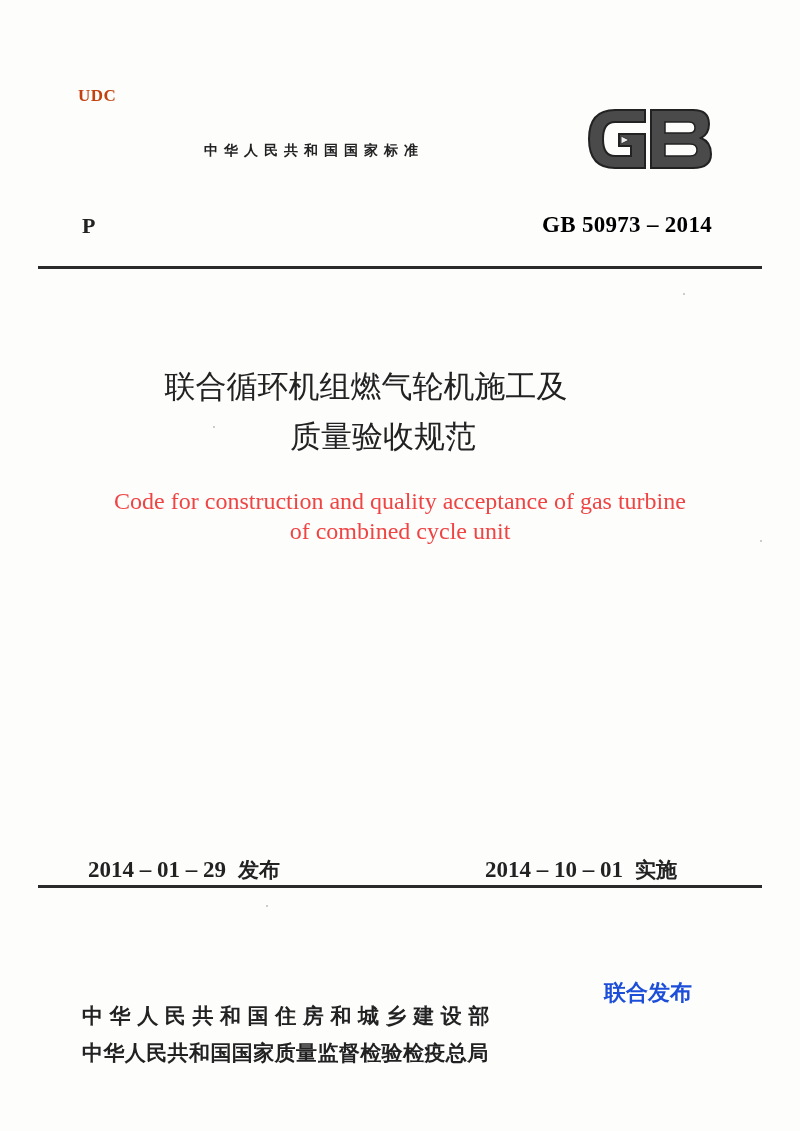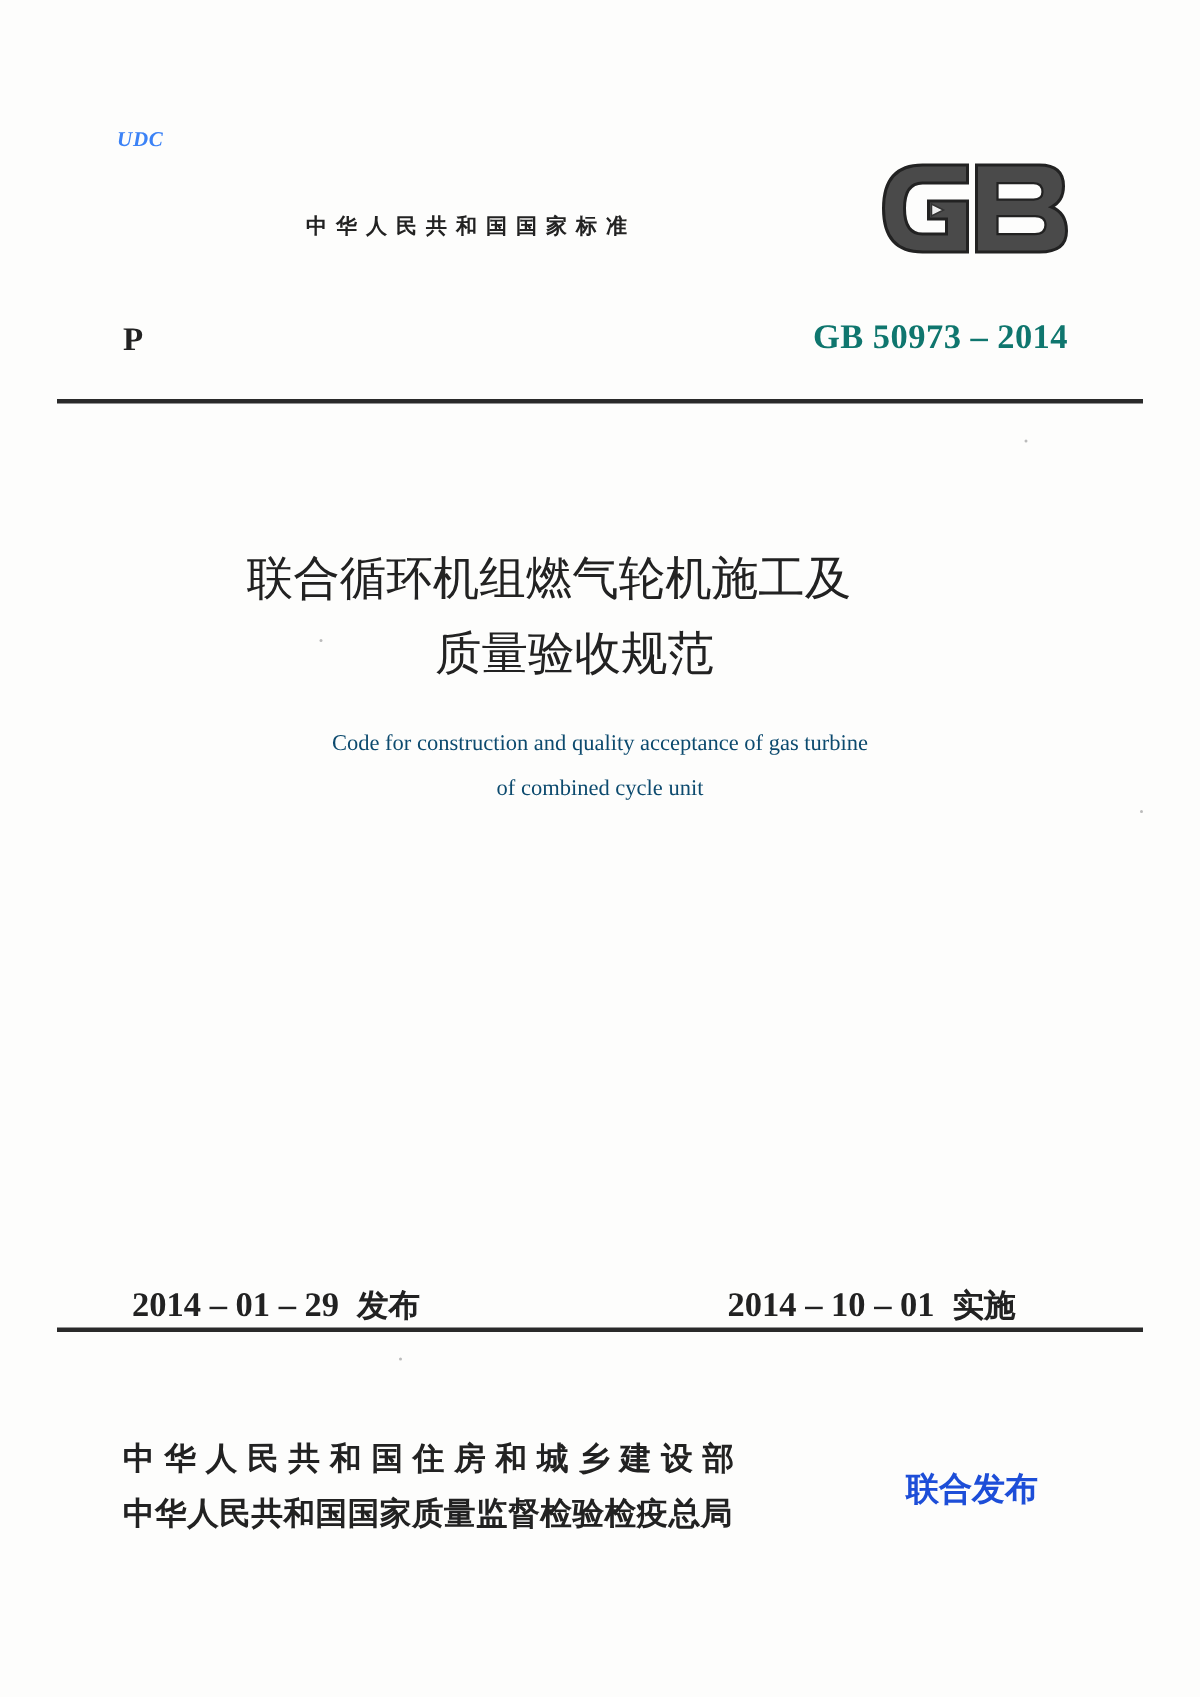--- a/index.html
+++ b/index.html
@@ -4,61 +4,61 @@
 <style>
   html, body { margin: 0; padding: 0; }
   body {
     width: 800px; height: 1131px; position: relative; overflow: hidden;
     background: #fdfdfc; color: #1f1f1f;
     font-family: "DejaVu Serif", "Liberation Serif", serif;
   }
   .abs { position: absolute; }
   .udc {
     left: 78px; top: 86px; font-family: "Liberation Serif", serif;
-    font-weight: bold; font-size: 14px; letter-spacing: 0.5px; color: #3b82f6; font-style: italic;
+    font-weight: bold; font-size: 17px; letter-spacing: 0.5px; color: #c2410c;
   }
   .national-std {
     left: 204px; top: 142px; font-family: "DejaVu Sans", sans-serif;
     font-size: 14px; letter-spacing: 6px; color: #222; font-weight: bold;
   }
   .gb-logo { left: 585px; top: 106px; width: 130px; height: 66px; }
   .category {
     left: 82px; top: 213px; font-family: "Liberation Serif", serif;
     font-weight: bold; font-size: 22px; color: #222;
   }
   .std-number {
     right: 88px; top: 212px; font-family: "Liberation Serif", serif;
-    font-weight: bold; font-size: 23px; color: #0f766e; letter-spacing: 0.3px;
+    font-weight: bold; font-size: 23px; color: #000000; letter-spacing: 0.3px;
   }
   .rule { left: 38px; width: 724px; height: 3px; background: #2a2a2a; }
   .rule.top { top: 266px; }
   .rule.bottom { top: 885px; }
   .title-cn {
     left: 0; width: 732px; text-align: center;
     font-family: "DejaVu Serif", serif; font-size: 31px; color: #222;
     line-height: 1.25;
   }
   .title-cn.l1 { top: 367px; }
   .title-cn.l2 { top: 417px; margin-left: 17px; }
   .title-en {
     left: 0; width: 800px; text-align: center;
-    font-family: "Liberation Serif", serif; font-size: 15px; color: #0c4a6e;
+    font-family: "Liberation Serif", serif; font-size: 24px; color: #ef4444;
   }
   .title-en.l1 { top: 488px; }
   .title-en.l2 { top: 518px; }
   .date {
     top: 856px; font-family: "Liberation Serif", serif; font-weight: bold;
     font-size: 23px; color: #222;
   }
   .date .cn { font-family: "DejaVu Sans", sans-serif; font-weight: bold; font-size: 21px; margin-left: 12px; }
   .date.issue { left: 88px; }
   .date.impl { left: 485px; }
   .issuer {
     left: 82px; font-family: "DejaVu Sans", sans-serif; font-weight: bold;
-    font-size: 21px; color: #222; white-space: nowrap;
+    font-size: 21px; color: #222; white-space: nowrap; margin-top: 44px;
   }
   .issuer.l1 { top: 958px; letter-spacing: 6.6px; }
   .issuer.l2 { top: 995px; letter-spacing: 0.4px; }
   .joint {
     left: 604px; top: 978px; font-family: "DejaVu Sans", sans-serif;
     font-weight: bold; font-size: 22px; color: #1d4ed8;
   }
   .speck { width: 2px; height: 2px; background: #bbb; border-radius: 1px; }
 </style>
 </head>

